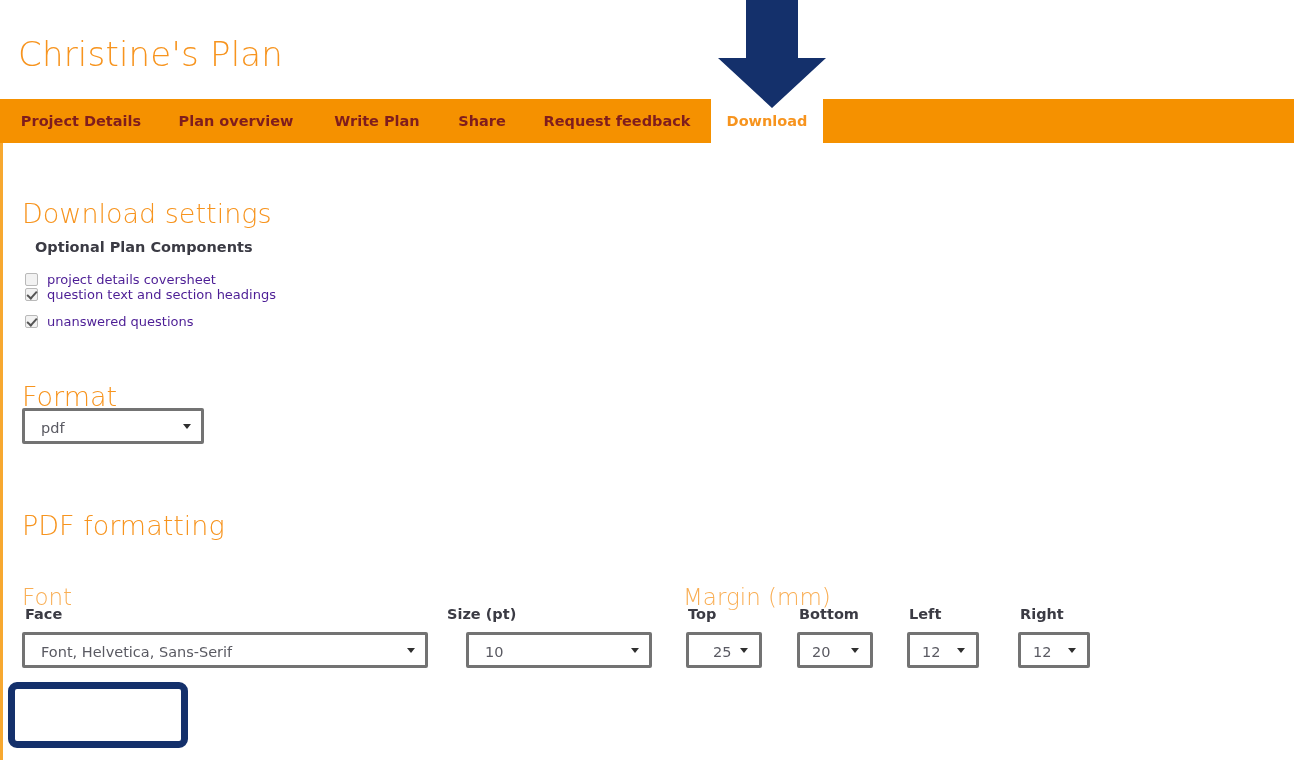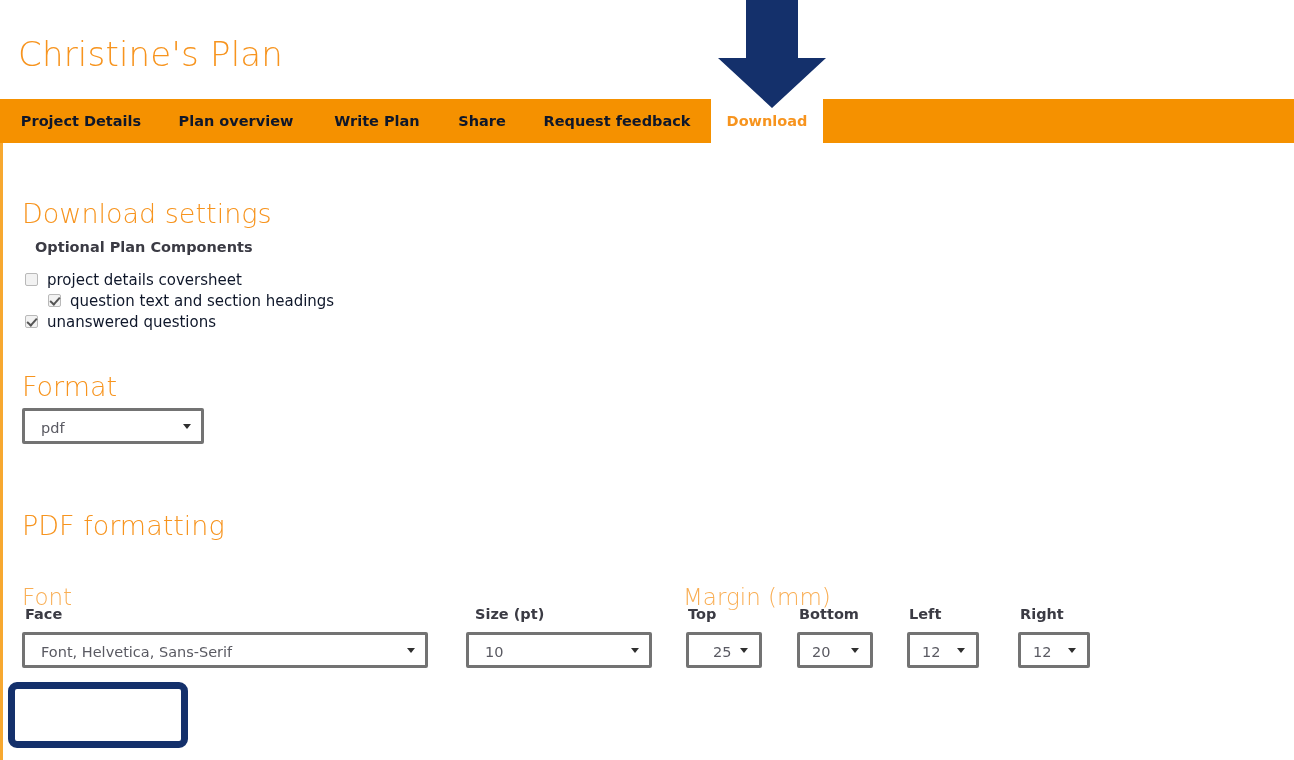--- a/index.html
+++ b/index.html
@@ -38,21 +38,21 @@
     height: 44px;
     background: #F59100;
   }
   .tab {
     position: absolute;
     top: 0;
     height: 44px;
     line-height: 44px;
     font-size: 14.5px;
     font-weight: bold;
-    color: #0f172a;
+    color: #7f1d1d;
     white-space: nowrap;
     box-sizing: border-box;
     text-align: center;
   }
   .tab.active {
     background: #ffffff;
     color: #F7941E;
   }
 
   
@@ -115,22 +115,22 @@
     top: 0px;
     width: 4px;
     height: 8px;
     border: solid #555555;
     border-width: 0 2px 2px 0;
     transform: rotate(42deg);
   }
   .cb-label {
     display: inline-block;
     margin-left: 9px;
-    font-size: 15px;
-    color: #0f172a;
+    font-size: 13px;
+    color: #4c1d95;
     vertical-align: middle;
   }
 
   
   .sel {
     position: absolute;
     box-sizing: border-box;
     border: 3px solid #737373;
     background: #ffffff;
     border-radius: 2px;
@@ -194,44 +194,44 @@
   </div>
 
 <div class="content">
 
   <h2 class="h-section" style="left:19px; top:33px;text-align:center;">Download settings</h2>
 
   <div class="lbl-bold" style="left:32px; top:96px;">Optional Plan Components</div>
 
   <div id="checkbox-list">
       <div class="cb-row" style="top: 126px;"><span class="cb-box"></span><span class="cb-label">project details coversheet</span></div>
-      <div class="cb-row" style="top: 147px; margin-left: 23px;"><span class="cb-box checked"></span><span class="cb-label">question text and section headings</span></div>
+      <div class="cb-row" style="top: 141px;"><span class="cb-box checked"></span><span class="cb-label">question text and section headings</span></div>
       <div class="cb-row" style="top: 168px;"><span class="cb-box checked"></span><span class="cb-label">unanswered questions</span></div>
     </div>
 
-  <h2 class="h-section" style="left:19px; top:206px;">Format</h2>
+  <h2 class="h-section" style="left:19px; top:216px;">Format</h2>
 
   <div class="sel" style="left:19px; top:265px; width:182px;">
     <span>pdf</span>
     <span class="caret"></span>
   </div>
 
   <h2 class="h-section" style="left:19px; top:345px;">PDF formatting</h2>
 
   <h3 class="h-sub" style="left:19px; top:418px;">Font</h3>
 
   <h3 class="h-sub" style="left:680px; top:418px;">Margin (mm)</h3>
 
   <div class="lbl-bold" style="left:22px; top:463px;">Face</div>
   <div class="sel" style="left:19px; top:489px; width:406px;">
     <span>Font, Helvetica, Sans-Serif</span>
     <span class="caret"></span>
   </div>
 
-  <div class="lbl-bold" style="left:472px; top:463px;">Size (pt)</div>
+  <div class="lbl-bold" style="left:444px; top:463px;">Size (pt)</div>
   <div class="sel" style="left:463px; top:489px; width:186px;">
     <span>10</span>
     <span class="caret"></span>
   </div>
 
   <div id="margin-fields">
       <div class="lbl-bold" style="left: 685px; top: 463px;">Top</div>
       <div class="sel small" style="left: 683px; top: 489px; width: 76px; padding-left: 24px;"><span>25</span><span class="caret"></span></div>
       <div class="lbl-bold" style="left: 796px; top: 463px;">Bottom</div>
       <div class="sel small" style="left: 794px; top: 489px; width: 76px;"><span>20</span><span class="caret"></span></div>

